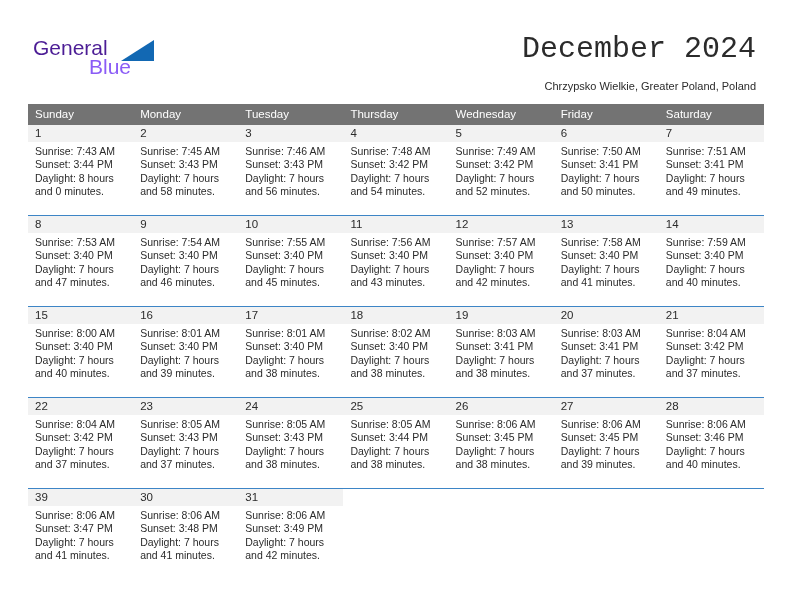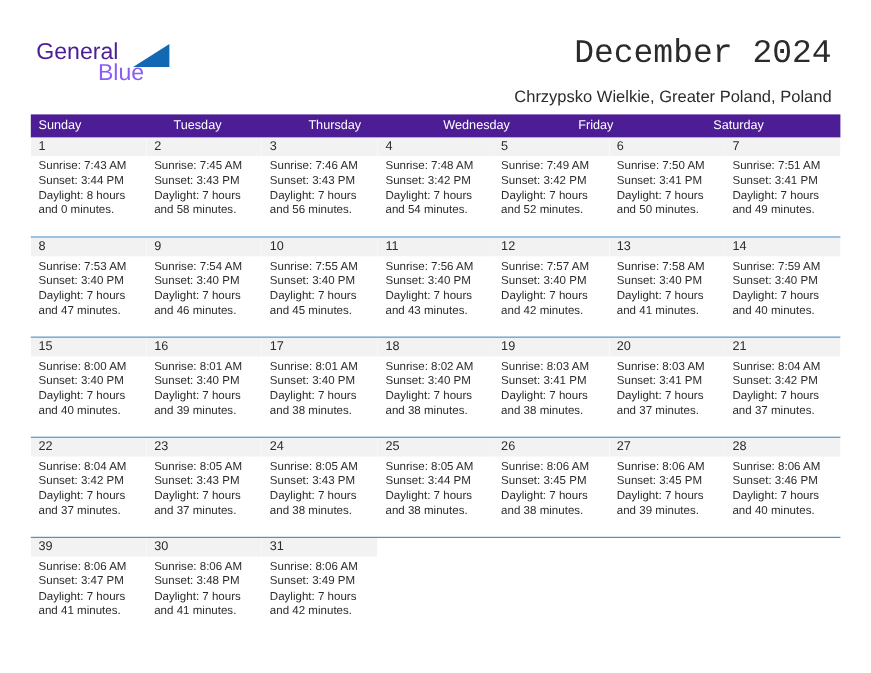--- a/index.html
+++ b/index.html
@@ -70,38 +70,38 @@
     font-size: 30px;
     color: #2b2b2b;
     font-family: Liberation Mono, monospace;
     white-space: nowrap;
     text-align: right;
   }
   .location {
     position: absolute;
     right: 36px;
     top: 80px;
-    font-size: 15px;
+    font-size: 11px;
     color: #2b2b2b;
     font-family: "Liberation Sans", sans-serif;
     white-space: nowrap;
     text-align: right;
   }
 
   
   .calendar {
     position: absolute;
     left: 28px;
     top: 104px;
     width: 736px;
   }
   .dow-row {
     display: flex;
     width: 736px;
-    background: #4c1d95;
+    background: #737373;
     height: 21px;
   }
   .dow {
     flex: 1 1 0;
     color: #ffffff;
     font-size: 11.5px;
     line-height: 21px;
     padding-left: 7px;
     box-sizing: border-box;
     font-family: "Liberation Sans", sans-serif;
@@ -162,20 +162,21 @@
       <span class="brand-triangle"></span>
       <span class="brand-blue">Blue</span>
     </div>
     <div class="month-title">December 2024</div>
     <div class="location">Chrzypsko Wielkie, Greater Poland, Poland</div>
   </div>
 
   <div class="calendar">
     <div class="dow-row">
       <div class="dow">Sunday</div>
+      <div class="dow">Monday</div>
       <div class="dow">Tuesday</div>
       <div class="dow">Thursday</div>
       <div class="dow">Wednesday</div>
       <div class="dow">Friday</div>
       <div class="dow">Saturday</div>
     </div>
 
     <div id="weeks-container">
         <div class="week">
           <div class="day">

